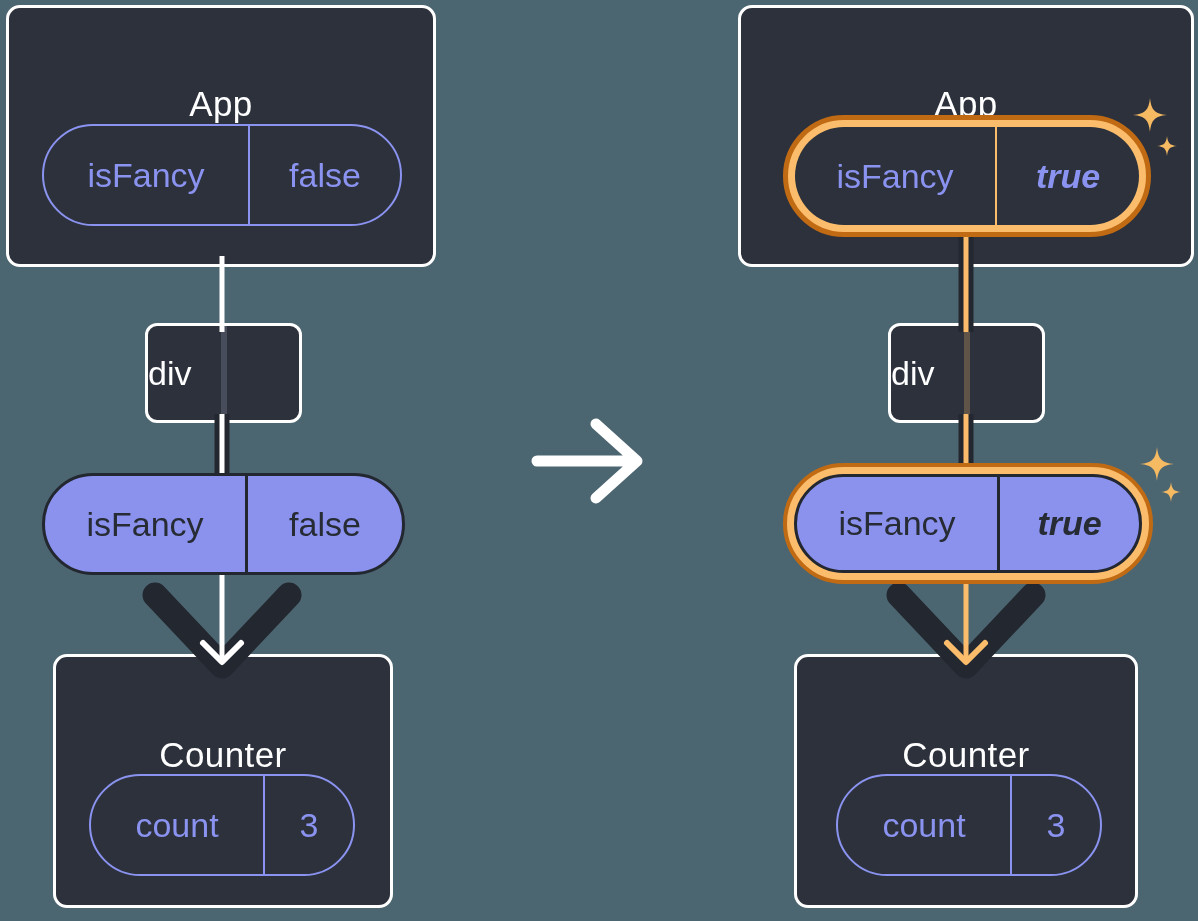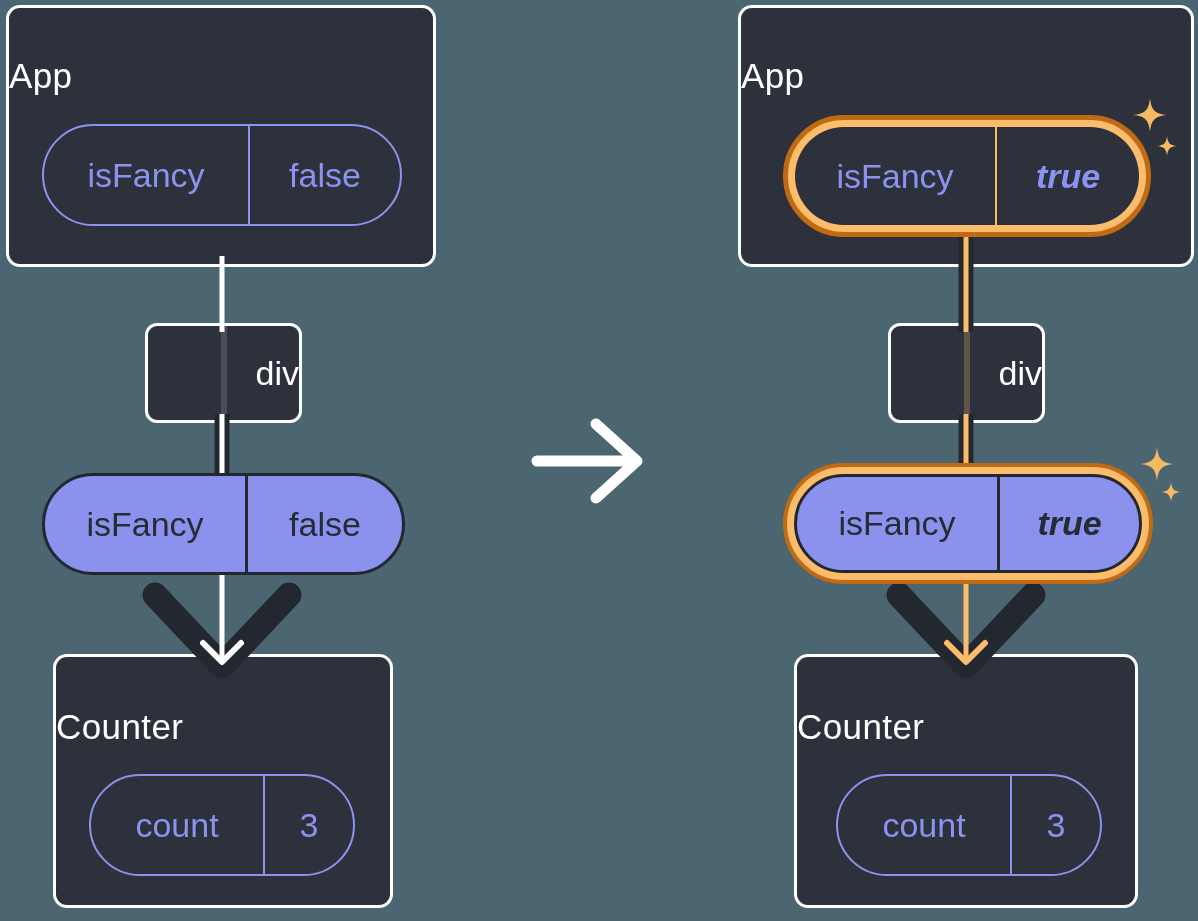--- a/index.html
+++ b/index.html
@@ -24,25 +24,25 @@
   .group{display:contents;}
   .card{
     position:absolute;box-sizing:border-box;
     background:var(--c-card);
     border:3px solid var(--c-card-border);
     border-radius:14px;
     z-index:1;
   }
   .card-title{
     color:var(--c-title);font-size:35px;font-weight:500;
-    line-height:1;letter-spacing:.4px;
+    text-align:center;line-height:1;letter-spacing:.4px;margin-top:28px;
   }
   .app-title{padding-top:50px;}
   .counter-title{padding-top:52px;}
-  .div-card{display:flex;align-items:center;justify-content:flex-end;border-radius:12px;}
+  .div-card{display:flex;align-items:center;justify-content:flex-start;border-radius:12px;}
   .div-label{position:relative;z-index:2;color:var(--c-title);font-size:34px;font-weight:500;}
   .ghost-line{
     position:absolute;top:0;bottom:0;left:50%;width:6px;margin-left:-3px;z-index:0;
   }
   .ghost-line.white-tint{background:rgba(199,206,234,0.18);}
   .ghost-line.orange-tint{background:rgba(251,189,107,0.25);}
 
   .overlay{position:absolute;left:0;top:0;z-index:2;pointer-events:none;}
   .sparkle-layer{position:absolute;left:0;top:0;z-index:4;pointer-events:none;}
 

